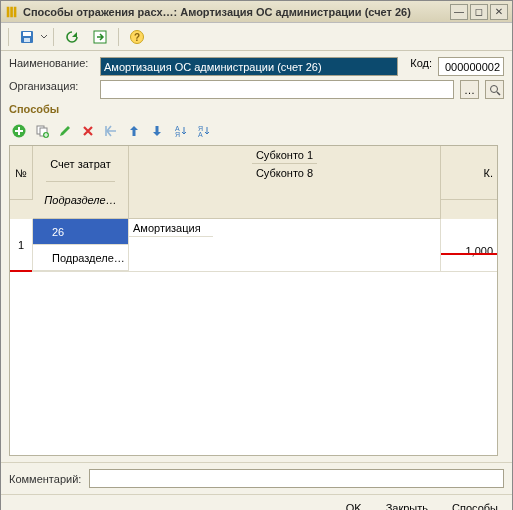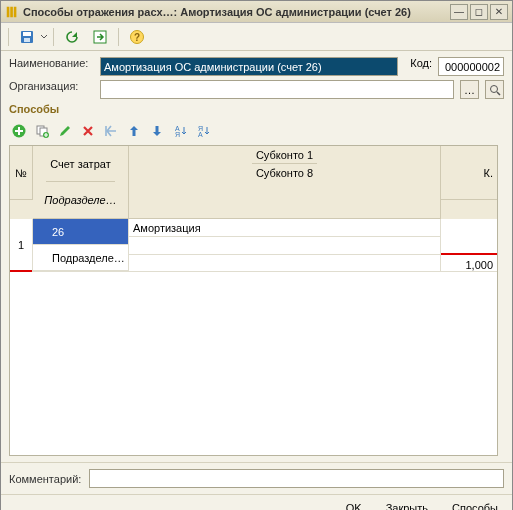--- a/index.html
+++ b/index.html
@@ -149,23 +149,23 @@
   .gh-mid .gh-cell { height: 18px; border-bottom: 1px solid #cfc9b2; padding: 4px 4px; display: flex; align-items: center;}
   .gh-mid .gh-cell:last-child { border-bottom: none; }
   .gh-right { width: 56px; height: 54px; padding: 0 4px; justify-content: flex-end; border-right: none;}
   .grid-body { min-height: 236px; }
   .grid-row {
     display: flex;
   }
   .gr-num { width: 23px; border-right: 1px solid #e0ddcf; display: flex; align-items: center; justify-content: center; position: relative; }
   .gr-left { width: 96px; border-right: 1px solid #e0ddcf; display: flex; flex-direction: column; }
   .gr-left .gr-cell { height: 26px; border-bottom: 1px solid #e0ddcf; padding: 0 19px; display: flex; align-items: center; }
-  .gr-mid { flex: 1; border-right: 1px solid #e0ddcf; display: flex; flex-direction: column; }
+  .gr-mid { flex: 1; border-right: 1px solid #e0ddcf; display: flex; flex-direction: row; }
   .gr-mid .gr-cell { height: 18px; border-bottom: 1px solid #e0ddcf; padding: 0 4px; display: flex; align-items: center; }
-  .gr-right { width: 56px; display: flex; align-items: flex-end; justify-content: flex-end; padding: 12px 4px 0 4px; position: relative;}
+  .gr-right { width: 56px; display: flex; align-items: center; justify-content: flex-end; padding: 12px 4px 0 4px; position: relative;}
   .gr-cell.sel { background: #3563bd; color: #fff; }
   .underline-red { position: absolute; bottom: -1px; left: 0; right: 0; height: 2px; background: #d00; }
   .underline-red.right { bottom: 16px; }
   .grid-row.data { border-bottom: 1px solid #e0ddcf; }
   .comment-row {
     display: flex;
     align-items: center;
     padding: 6px 8px;
     border-top: 1px solid #d6d2bf;
   }

